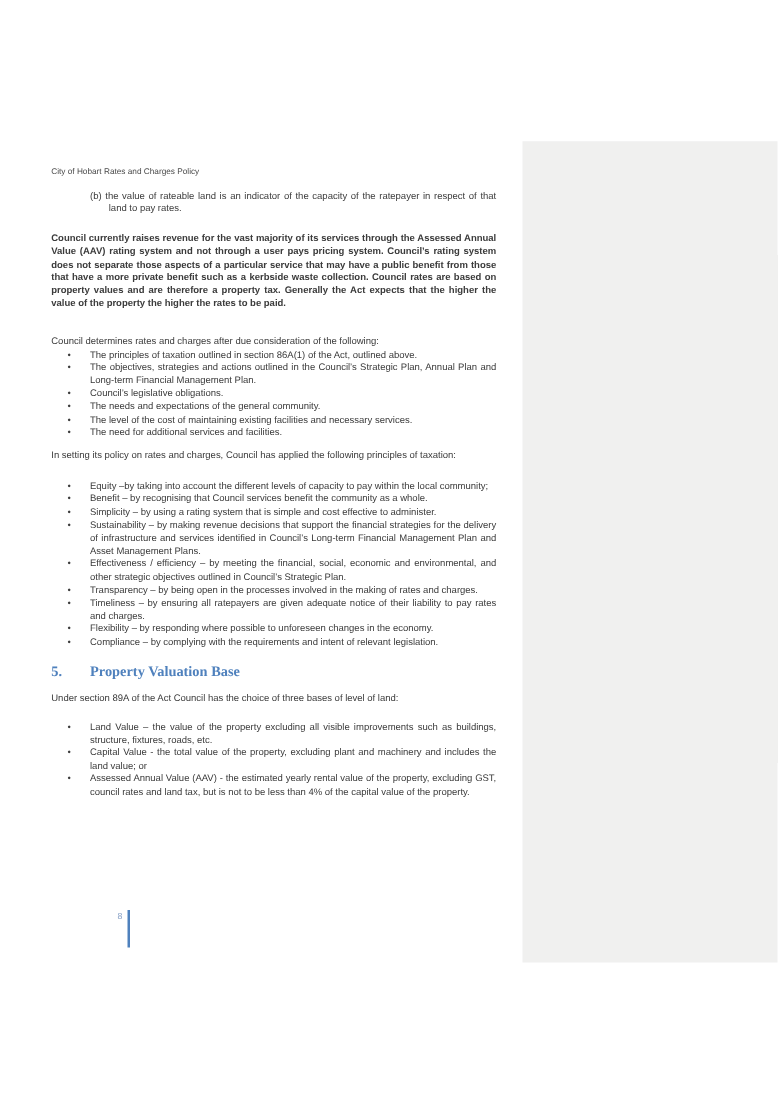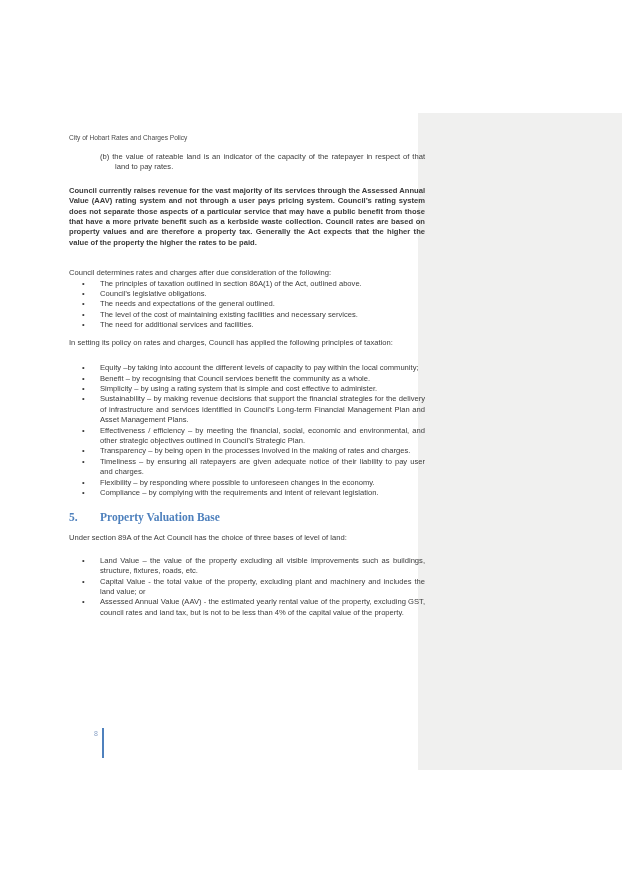--- a/index.html
+++ b/index.html
@@ -14,21 +14,21 @@
   .gray-panel {
     position: absolute;
     left: 418px;
     top: 113px;
     width: 204px;
     height: 657px;
     background: #f0f0ef;
   }
   .content {
     position: absolute;
-    left: 69px;
+    left: 41px;
     top: 133px;
     width: 356px;
     font-size: 7.6px;
     line-height: 10.4px;
     text-align: justify;
   }
   .doc-header {
     font-size: 6.6px;
     line-height: 9px;
     color: #4a4a4a;
@@ -99,36 +99,37 @@
   <div class="doc-header">City of Hobart Rates and Charges Policy</div>
 
   <p class="clause">(b) the value of rateable land is an indicator of the capacity of the ratepayer in respect of that land to pay rates.</p>
 
   <p class="para mb-lg">Council currently raises revenue for the vast majority of its services through the Assessed Annual Value (AAV) rating system and not through a user pays pricing system.  Council’s rating system does not separate those aspects of a particular service that may have a public benefit from those that have a more private benefit such as a kerbside waste collection. Council rates are based on property values and are therefore a property tax.  Generally the Act expects that the higher the value of the property the higher the rates to be paid.</p>
 
   <p class="para">Council determines rates and charges after due consideration of the following:</p>
 
   <ul class="bullets list-considerations">
     <li>The principles of taxation outlined in section 86A(1) of the Act, outlined above.</li>
+    <li>The objectives, strategies and actions outlined in the Council’s Strategic Plan, Annual Plan and Long-term Financial Management Plan.</li>
     <li>Council’s legislative obligations.</li>
-    <li>The needs and expectations of the general outlined.</li>
+    <li>The needs and expectations of the general community.</li>
     <li>The level of the cost of maintaining existing facilities and necessary services.</li>
     <li>The need for additional services and facilities.</li>
   </ul>
 
   <p class="para">In setting its policy on rates and charges, Council has applied the following principles of taxation:</p>
 
   <ul class="bullets list-principles">
     <li>Equity –by taking into account the different levels of capacity to pay within the local community;</li>
     <li>Benefit – by recognising that Council services benefit the community as a whole.</li>
     <li>Simplicity – by using a rating system that is simple and cost effective to administer.</li>
     <li>Sustainability – by making revenue decisions that support the financial strategies for the delivery of infrastructure and services identified in Council’s Long-term Financial Management Plan and Asset Management Plans.</li>
     <li>Effectiveness / efficiency – by meeting the financial, social, economic and environmental, and other strategic objectives outlined in Council’s Strategic Plan.</li>
     <li>Transparency – by being open in the processes involved in the making of rates and charges.</li>
-    <li>Timeliness – by ensuring all ratepayers are given adequate notice of their liability to pay user and charges.</li>
+    <li>Timeliness – by ensuring all ratepayers are given adequate notice of their liability to pay rates and charges.</li>
     <li>Flexibility – by responding where possible to unforeseen changes in the economy.</li>
     <li>Compliance – by complying with the requirements and intent of relevant legislation.</li>
   </ul>
 
   <h2 class="section-heading">
     <span class="sec-num">5.</span>
     <span class="sec-title">Property Valuation Base</span>
   </h2>
 
   <p class="para">Under section 89A of the Act Council has the choice of three bases of level of land:</p>

